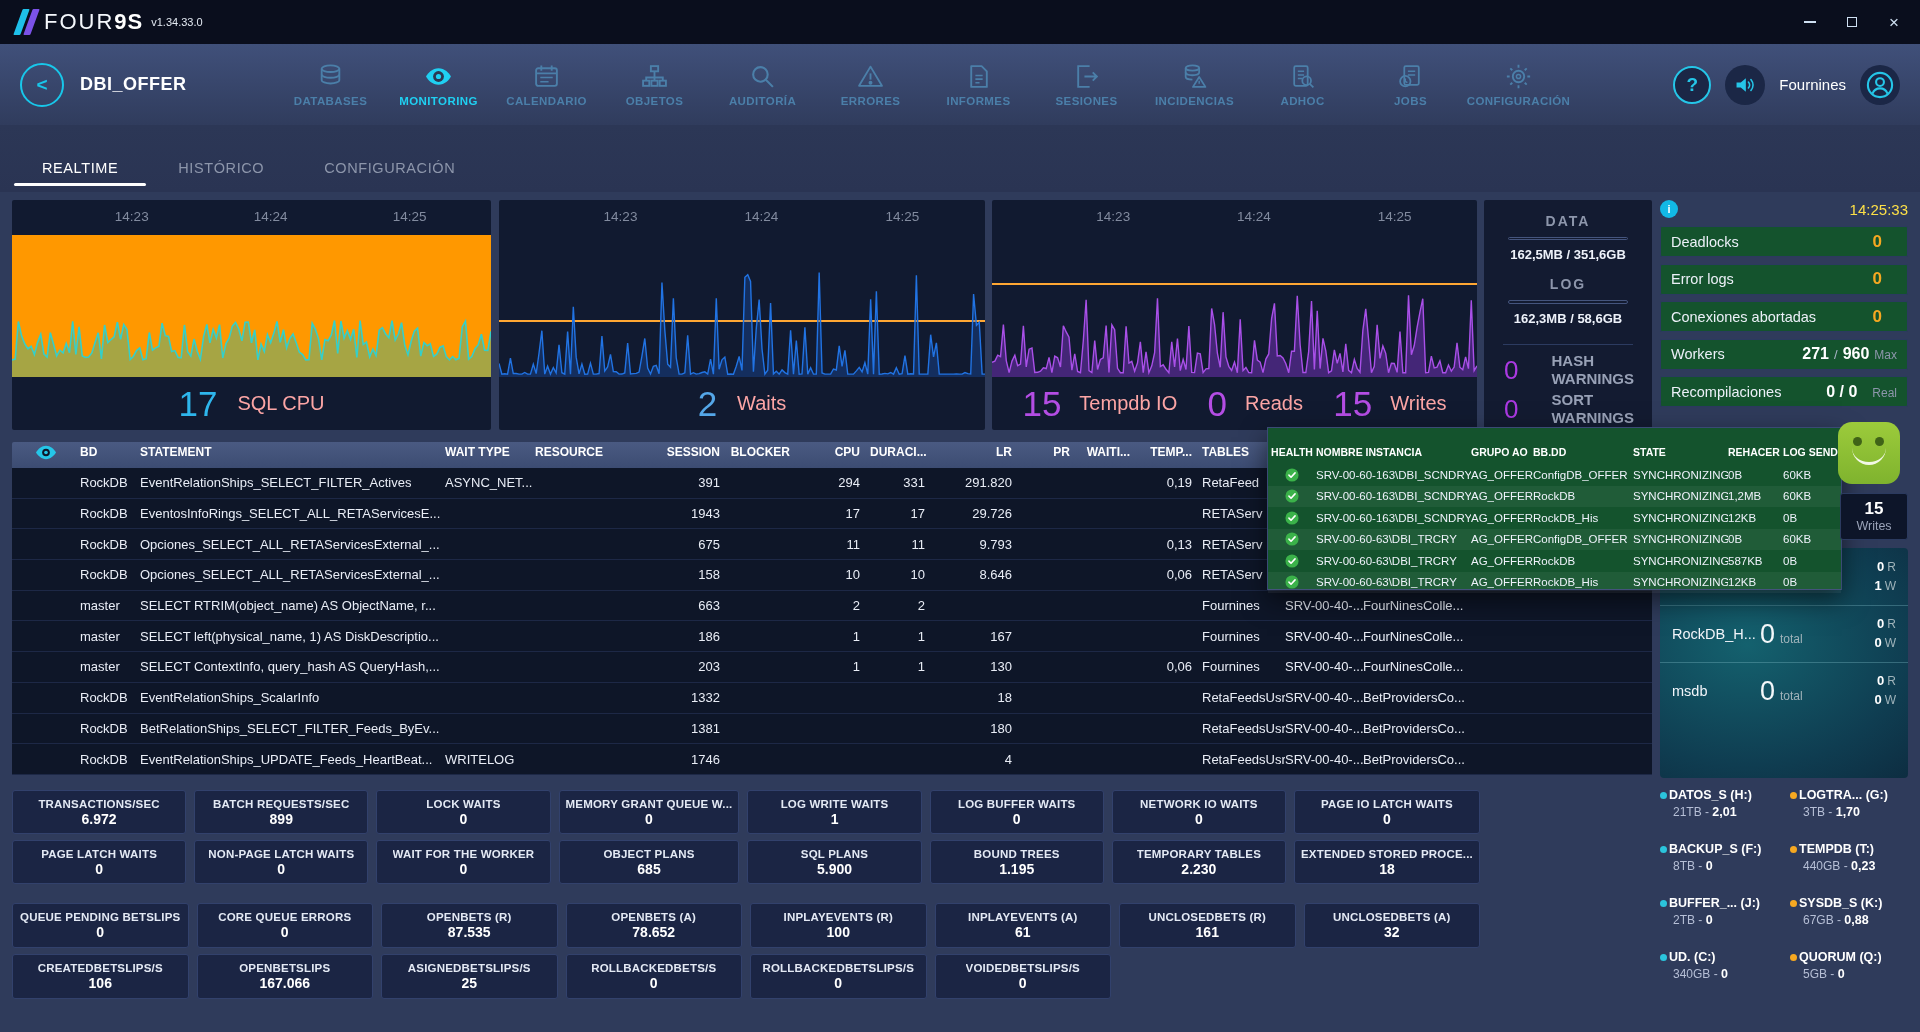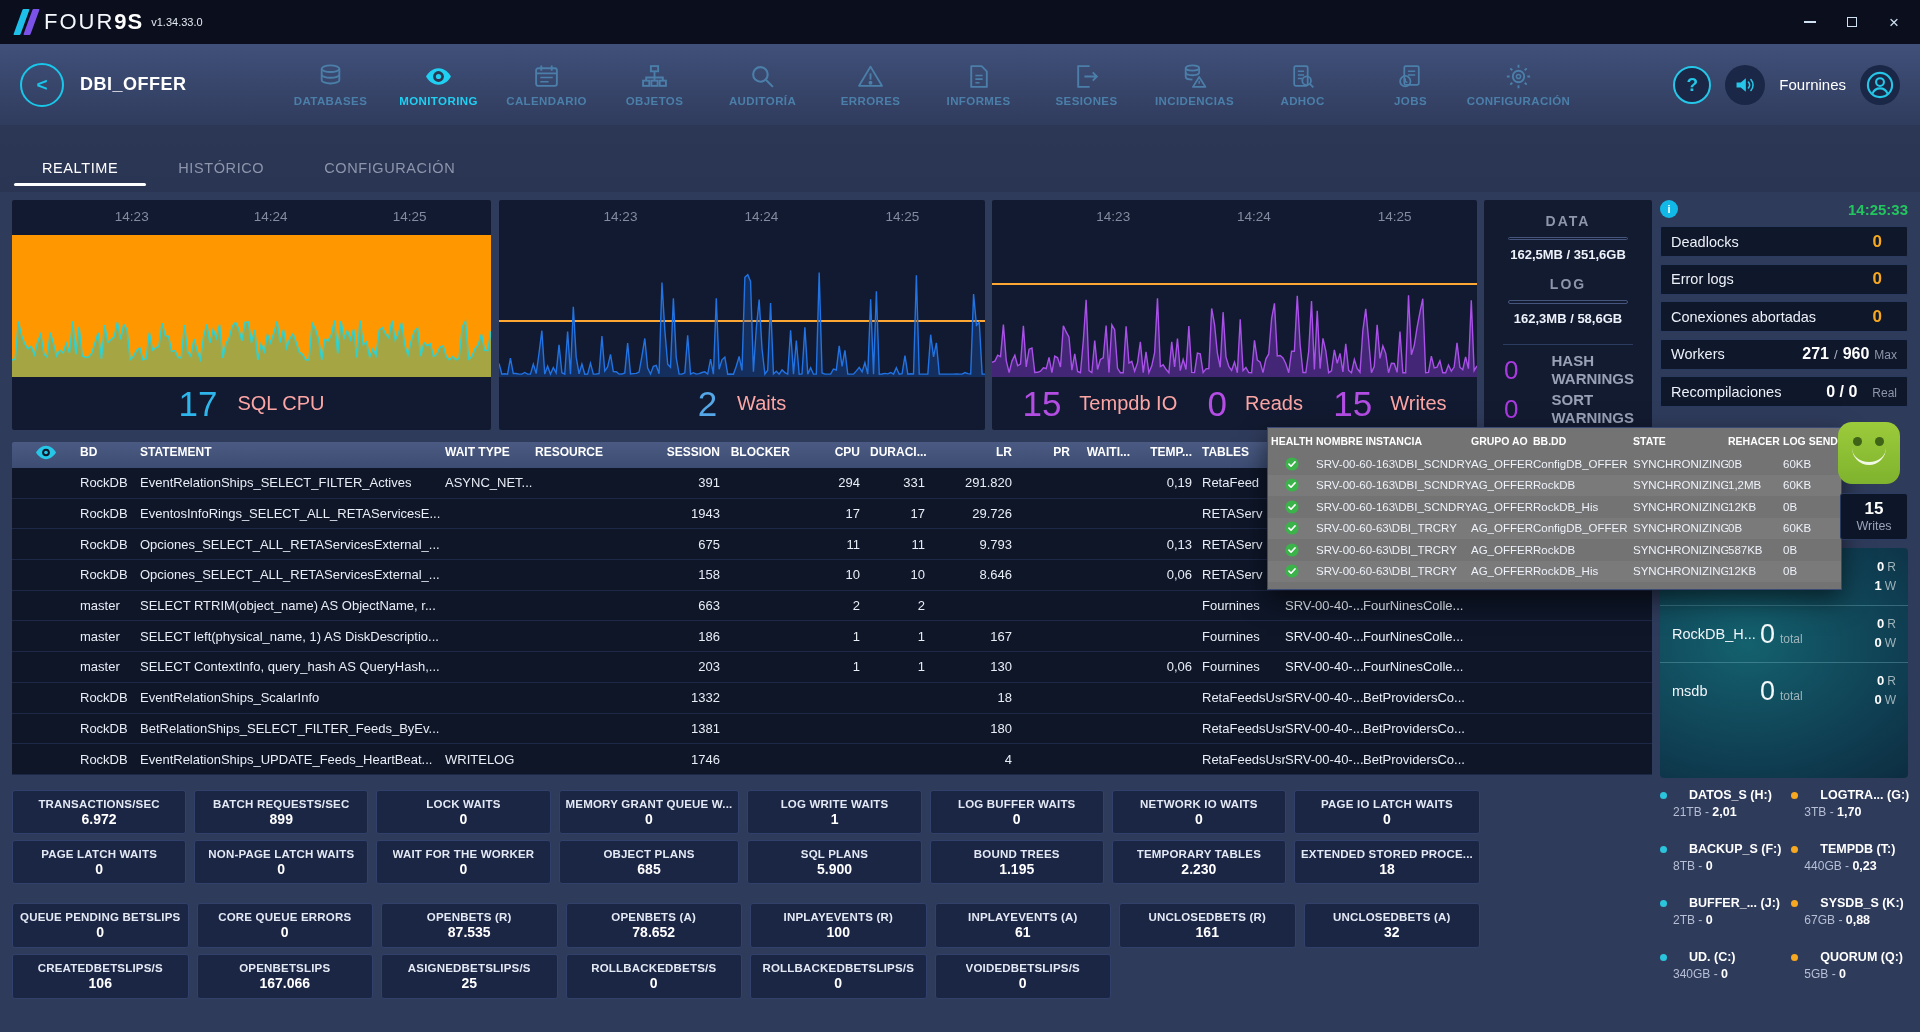--- a/index.html
+++ b/index.html
@@ -62,22 +62,22 @@
   .pill{width:120px;height:13px;border:1.5px solid #45557e;border-radius:7px;margin:8px 0 7px;}
   .dp-val{font-size:13px;font-weight:600;color:#eef2fa;margin-bottom:14px;}
   .dp-div{width:130px;height:1px;background:#2c3b60;margin:4px 0 8px;}
   .warnrow{display:flex;align-items:center;gap:9px;width:128px;margin-bottom:3px;}
   .warnrow .wnum{font-size:26px;font-weight:300;color:#ab39e2;line-height:1;}
   .warnrow .wlbl{font-size:15px;font-weight:700;color:#98a1b6;line-height:1.2;width:86px;margin-left:24px;}
   
   .rail{position:absolute;left:1660px;top:196px;width:248px;}
   .inforow{display:flex;align-items:center;justify-content:space-between;height:26px;margin-bottom:4px;}
   .infoicon{width:18px;height:18px;border-radius:50%;background:#12b9e6;color:#fff;font-size:11px;font-weight:800;display:grid;place-items:center;font-style:normal;}
-  .clock{font-size:15px;font-weight:700;color:#22c55e;}
-  .srow{height:31px;display:flex;align-items:center;justify-content:space-between;padding:0 10px;background:#0f172a;border:1px solid #2b3a5f;border-radius:2px;margin-bottom:6.5px;}
+  .clock{font-size:15px;font-weight:400;color:#fde047;}
+  .srow{height:31px;display:flex;align-items:center;justify-content:space-between;padding:0 10px;background:#14532d;border:1px solid #2b3a5f;border-radius:2px;margin-bottom:6.5px;}
   .srow .sl{font-size:14.5px;color:#ecf0f8;}
   .srow .sr{display:flex;align-items:baseline;gap:5px;}
   .srow .v1,.srow .v2{font-size:16px;font-weight:800;color:#fff;}
   .srow[data-accent="orange"] .v1{color:#f6a821;font-size:17px;}
   .srow .sep{font-size:13px;color:#aab4c8;}
   .srow .suf{font-size:12px;color:#8d96ab;}
   
   .smiley{position:absolute;left:1838px;top:422px;width:62px;height:62px;border-radius:14px;background:linear-gradient(#9ccb3b,#7fb32e);z-index:45;}
   .smiley .eye{position:absolute;top:15px;width:9px;height:9px;border-radius:50%;background:#3f6317;}
   .smiley .eye.l{left:15px;} .smiley .eye.r{left:37px;}
@@ -97,39 +97,39 @@
   
   .tbl{position:absolute;left:12px;top:442px;width:1640px;}
   .gcols{display:grid;grid-template-columns:68px 60px 305px 90px 115px 80px 70px 70px 65px 87px 58px 60px 62px 83px 78px minmax(0,1fr);align-items:center;}
   .thead{height:26px;background:linear-gradient(#4a5a82,#3c4c72);border-radius:2px 2px 0 0;}
   .th{font-size:12px;font-weight:700;color:#fff;white-space:nowrap;overflow:hidden;}
   .tr{height:30.7px;background:#0e1628;border-bottom:1px solid #1d2846;}
   .td{font-size:13px;color:#e9edf6;white-space:nowrap;overflow:hidden;}
   .num{text-align:right;padding-right:10px;}
   .eyecell{display:grid;place-items:center;}
   
-  .popup{position:absolute;left:1267px;top:427px;width:575px;height:163px;background:#737373;border:1px solid #3a4a75;box-shadow:0 10px 24px rgba(0,0,0,.55);z-index:40;padding-top:1px;}
+  .popup{position:absolute;left:1267px;top:427px;width:575px;height:163px;background:#14532d;border:1px solid #3a4a75;box-shadow:0 10px 24px rgba(0,0,0,.55);z-index:40;padding-top:12px;}
   .pgrid{display:grid;grid-template-columns:48px 155px 62px 100px 95px 55px 60px;align-items:center;}
   .ph{height:24px;}
   .ph .pth{font-size:10.5px;font-weight:700;color:#fff;white-space:nowrap;}
   .prow{height:21.5px;}
   .prow:nth-child(even){background:rgba(255,255,255,.055);}
   .prow .ptd{font-size:11.5px;color:#eef2fa;white-space:nowrap;overflow:hidden;}
   .hcell{display:grid;place-items:center;}
   
   .mgrid{position:absolute;left:12px;width:1468px;display:grid;grid-template-columns:repeat(8,1fr);gap:6px 8px;}
   .m1{top:790px;} .m2{top:903px;}
   .mtile{height:44px;background:#1b2544;border:1px solid #32416c;border-radius:3px;display:flex;flex-direction:column;align-items:center;justify-content:center;gap:1px;padding:2px 6px;}
   .m2 .mtile{height:45px;}
   .mtile .mlbl{font-size:11.5px;font-weight:600;color:#e3e9f4;letter-spacing:.2px;max-width:100%;white-space:nowrap;overflow:hidden;}
   .mtile .mval{font-size:14px;font-weight:800;color:#fff;}
   
   .disks{position:absolute;left:1660px;top:788px;width:250px;display:grid;grid-template-columns:1fr 1fr;gap:9px 10px;}
   .disk{height:45px;}
-  .disk .l1{display:flex;align-items:center;gap:22px;}
+  .disk .l1{display:flex;align-items:center;gap:2px;}
   .disk .blt{width:7px;height:7px;border-radius:50%;flex:0 0 auto;}
   .disk[data-color="cyan"] .blt{background:#2bc4dc;}
   .disk[data-color="orange"] .blt{background:#f6a821;}
   .disk .dname{font-size:12.5px;font-weight:700;color:#fff;white-space:nowrap;overflow:hidden;}
   .disk .l2{margin-left:13px;font-size:12px;color:#b6bfd6;margin-top:3px;}
   .disk .l2 b{color:#fff;font-size:12.5px;font-weight:800;}
 </style>
 </head>
 <body>
 

